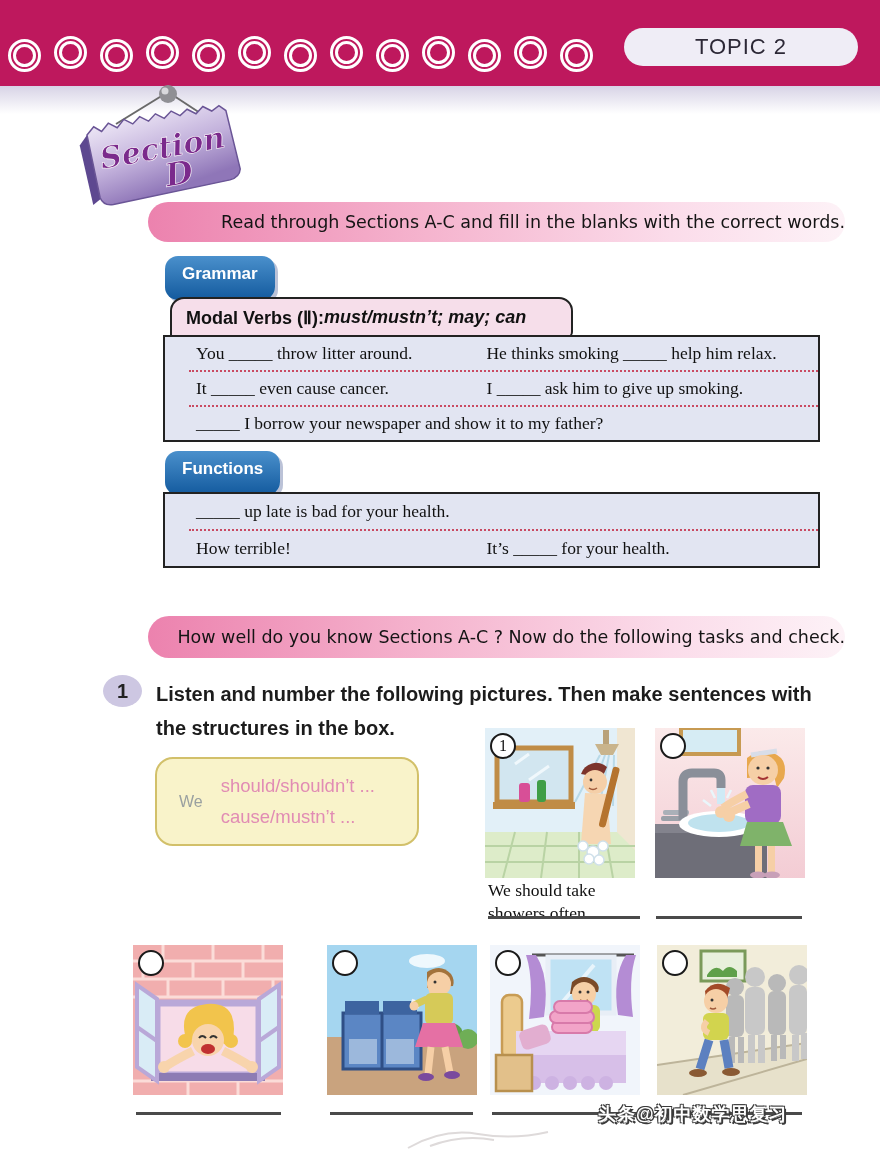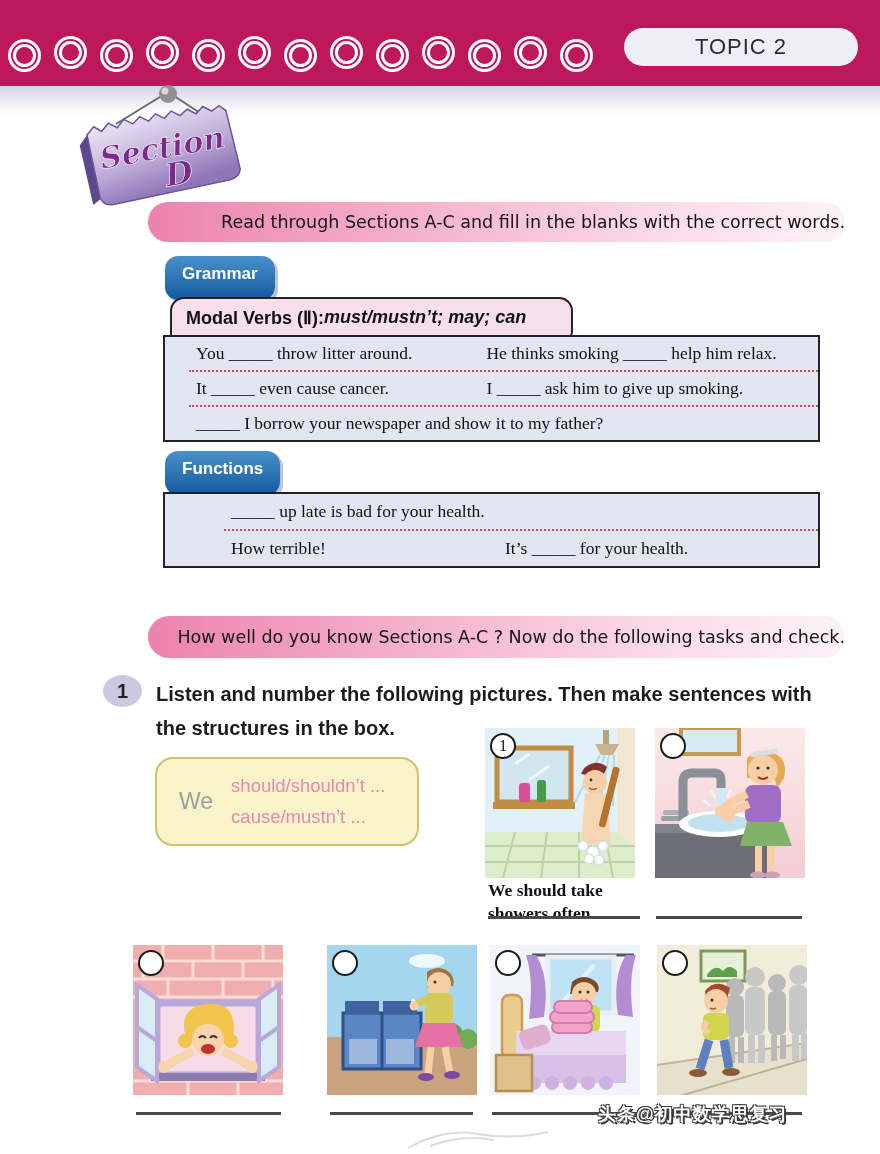--- a/index.html
+++ b/index.html
@@ -41,50 +41,50 @@
   
   .modal-header{position:absolute;left:170px;top:297px;width:403px;height:41px;background:#f6deea;
                 border:2.5px solid #222;border-radius:14px 14px 6px 0;box-sizing:border-box;
                 display:flex;align-items:center;padding-left:14px;font-size:18px;font-weight:bold;color:#111;}
   .modal-header .it{font-style:italic;margin-left:0;}
   .fill-table{position:absolute;left:163px;width:657px;background:#e2e5f2;border:2.5px solid #222;
               box-sizing:border-box;font-family:"Liberation Serif",serif;font-size:17.5px;color:#111;padding-left:24px;}
   .fill-table.grammar-table{top:335px;}
   .fill-table.functions-table{top:492px;}
   .ft-row{display:flex;align-items:center;min-height:31px;padding:1px 4px 1px 7px;}
-  .functions-table .ft-row{min-height:33px;margin-left:35px;}
+  .functions-table .ft-row{min-height:33px;}
   .ft-row + .ft-row{border-top:2.5px dotted #c94a62;}
   .ft-left{width:47%;}
   .ft-right{width:53%;}
   .ft-full{width:100%;}
 
   
   .task-num{position:absolute;left:103px;top:675px;width:39px;height:32px;background:#cdc7e2;
             border-radius:50%;display:flex;align-items:center;justify-content:center;
             font-weight:bold;font-size:20px;color:#222;}
   .task-instruction{position:absolute;left:156px;top:677px;width:666px;font-weight:bold;
                     font-size:20px;line-height:1.72;color:#1c1c1c;}
   .structure-box{position:absolute;left:155px;top:757px;width:264px;height:89px;background:#f9f3ca;
                  border:2.5px solid #d2c06a;border-radius:18px;box-sizing:border-box;display:flex;
                  align-items:center;padding-left:22px;gap:18px;}
-  .sb-subject{color:#9aa0a0;font-size:23px;}
+  .sb-subject{color:#9aa0a0;font-size:16px;}
   .sb-options{display:flex;flex-direction:column;gap:9px;color:#e18cb4;font-size:18.5px;}
 
   
   .pic{position:absolute;width:150px;height:150px;}
   .pic svg{width:100%;height:100%;display:block;}
   .badge{position:absolute;top:5px;left:5px;width:26px;height:26px;background:#fff;
          border:2.5px solid #1a1a1a;border-radius:50%;box-sizing:border-box;display:flex;
          align-items:center;justify-content:center;font-family:"Liberation Serif",serif;
          font-size:16px;color:#111;}
   .p1{left:485px;top:728px;} .p2{left:655px;top:728px;}
   .p3{left:133px;top:945px;} .p4{left:327px;top:945px;}
   .p5{left:490px;top:945px;} .p6{left:657px;top:945px;}
   .caption{position:absolute;left:488px;top:879px;width:162px;font-family:"Liberation Serif",serif;
-           font-size:17.5px;line-height:1.3;color:#111;font-weight:bold;}
+           font-size:17.5px;line-height:1.3;color:#111;}
   .blank{position:absolute;height:2.5px;background:#4a4a4a;}
   .bl1{left:488px;top:916px;width:152px;}
   .bl2{left:656px;top:916px;width:146px;}
   .bl3{left:136px;top:1112px;width:145px;}
   .bl4{left:330px;top:1112px;width:143px;}
   .bl5{left:492px;top:1112px;width:145px;}
   .bl6{left:660px;top:1112px;width:142px;}
 
   
   .watermark{position:absolute;left:598px;top:1102px;font-weight:bold;font-size:18px;color:#fff;

